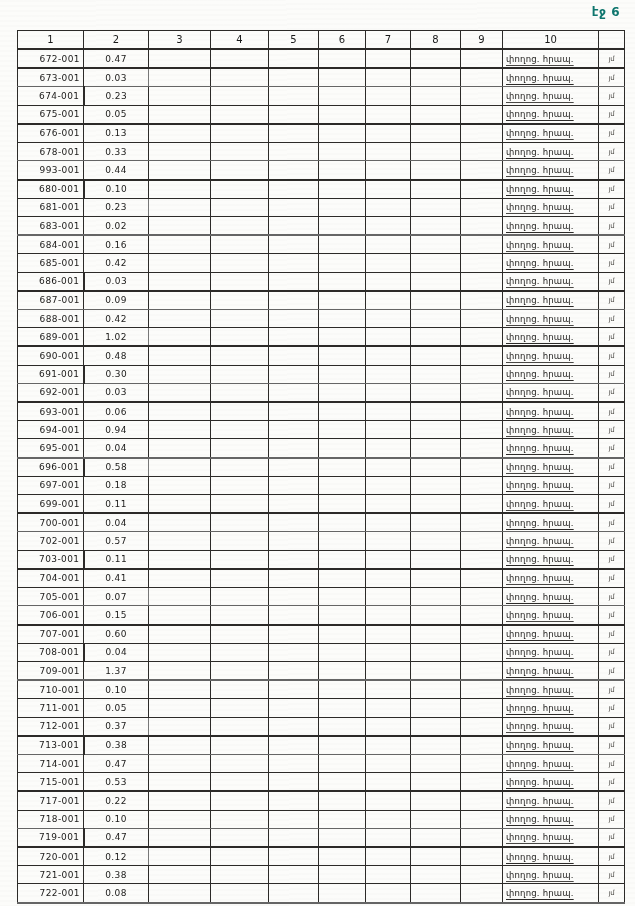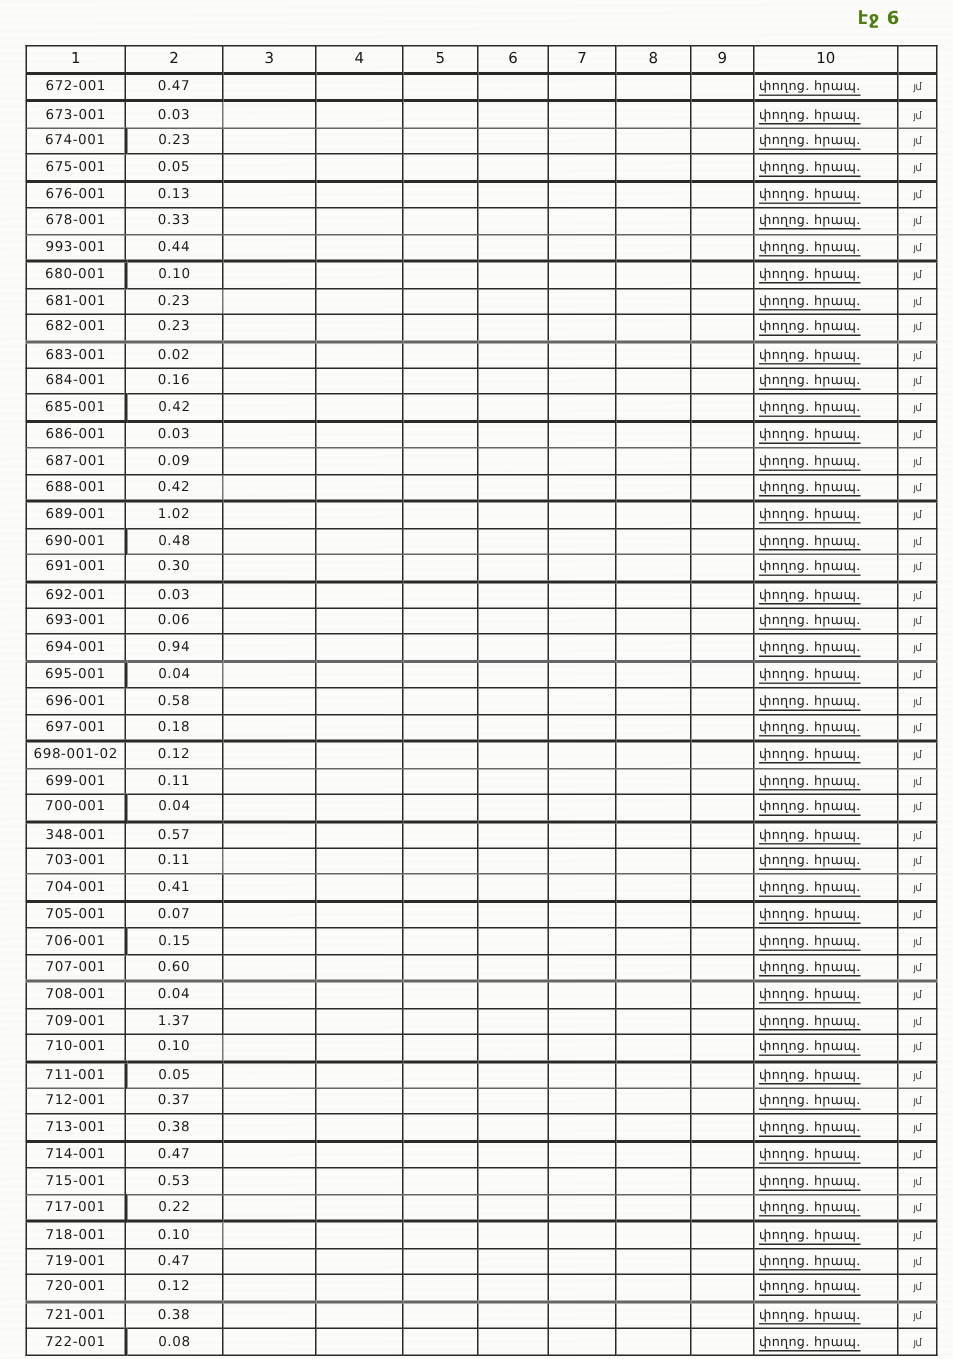--- a/index.html
+++ b/index.html
@@ -10,42 +10,42 @@
     color:#151515;
     position:relative;
     overflow:hidden;
   }
   .scan-noise{
     position:absolute;inset:0;pointer-events:none;
     background:
       repeating-linear-gradient(179.7deg, rgba(0,0,0,0.012) 0 2px, transparent 2px 5px);
   }
   .page-label{
-    position:absolute;top:5px;right:35px;
+    position:absolute;top:5px;right:15px;
     font-size:12px;font-weight:bold;letter-spacing:0.5px;
-    color:#4d7c0f;
+    color:#0f766e;
   }
   table.doc{
     position:absolute;left:17px;top:30px;
     width:607px;height:874px;
     border-collapse:collapse;table-layout:fixed;
     font-size:9px;
   }
   table.doc td, table.doc th{
     border:1px solid #2e2c2a;
     padding:0 3px;
     overflow:hidden;white-space:nowrap;
     height:16px;
     background:transparent;
   }
   table.doc th{
     font-weight:normal;font-size:10px;text-align:center;
     border-bottom-width:2px;height:17px;color:#1a1a1a;
   }
-  td.id-cell{text-align:center;padding-left:5px;letter-spacing:0.4px;color:#1c1b1a;}
+  td.id-cell{text-align:right;padding-left:5px;letter-spacing:0.4px;color:#1c1b1a;}
   td.val-cell{text-align:center;letter-spacing:0.4px;color:#1c1b1a;margin-top:28px;}
   td.street-cell{
     text-align:left;font-size:8.5px;letter-spacing:0.2px;
     color:#232220;text-decoration:underline;
     text-underline-offset:3px;text-decoration-color:#4a4845;
   }
   td.mark-cell, th.mark-cell{
     border:none;background:transparent;
     font-size:7px;color:#4e4c48;text-align:center;padding-right:1px;
     letter-spacing:-0.5px;
@@ -208,33 +208,20 @@
         <td></td>
         <td></td>
         <td></td>
         <td></td>
         <td></td>
         <td></td>
         <td class="street-cell">փողոց. հրապ.</td>
         <td class="mark-cell">յմ</td>
       </tr>
       <tr>
-        <td class="id-cell">682-001</td>
-        <td class="val-cell">0.23</td>
-        <td></td>
-        <td></td>
-        <td></td>
-        <td></td>
-        <td></td>
-        <td></td>
-        <td></td>
-        <td class="street-cell">փողոց. հրապ.</td>
-        <td class="mark-cell">յմ</td>
-      </tr>
-      <tr>
         <td class="id-cell">683-001</td>
         <td class="val-cell">0.02</td>
         <td></td>
         <td></td>
         <td></td>
         <td></td>
         <td></td>
         <td></td>
         <td></td>
         <td class="street-cell">փողոց. հրապ.</td>
@@ -416,33 +403,20 @@
         <td></td>
         <td></td>
         <td></td>
         <td></td>
         <td></td>
         <td></td>
         <td class="street-cell">փողոց. հրապ.</td>
         <td class="mark-cell">յմ</td>
       </tr>
       <tr>
-        <td class="id-cell">698-001-02</td>
-        <td class="val-cell">0.12</td>
-        <td></td>
-        <td></td>
-        <td></td>
-        <td></td>
-        <td></td>
-        <td></td>
-        <td></td>
-        <td class="street-cell">փողոց. հրապ.</td>
-        <td class="mark-cell">յմ</td>
-      </tr>
-      <tr>
         <td class="id-cell">699-001</td>
         <td class="val-cell">0.11</td>
         <td></td>
         <td></td>
         <td></td>
         <td></td>
         <td></td>
         <td></td>
         <td></td>
         <td class="street-cell">փողոց. հրապ.</td>
@@ -455,21 +429,21 @@
         <td></td>
         <td></td>
         <td></td>
         <td></td>
         <td></td>
         <td></td>
         <td class="street-cell">փողոց. հրապ.</td>
         <td class="mark-cell">յմ</td>
       </tr>
       <tr>
-        <td class="id-cell">348-001</td>
+        <td class="id-cell">702-001</td>
         <td class="val-cell">0.57</td>
         <td></td>
         <td></td>
         <td></td>
         <td></td>
         <td></td>
         <td></td>
         <td></td>
         <td class="street-cell">փողոց. հրապ.</td>
         <td class="mark-cell">յմ</td>

